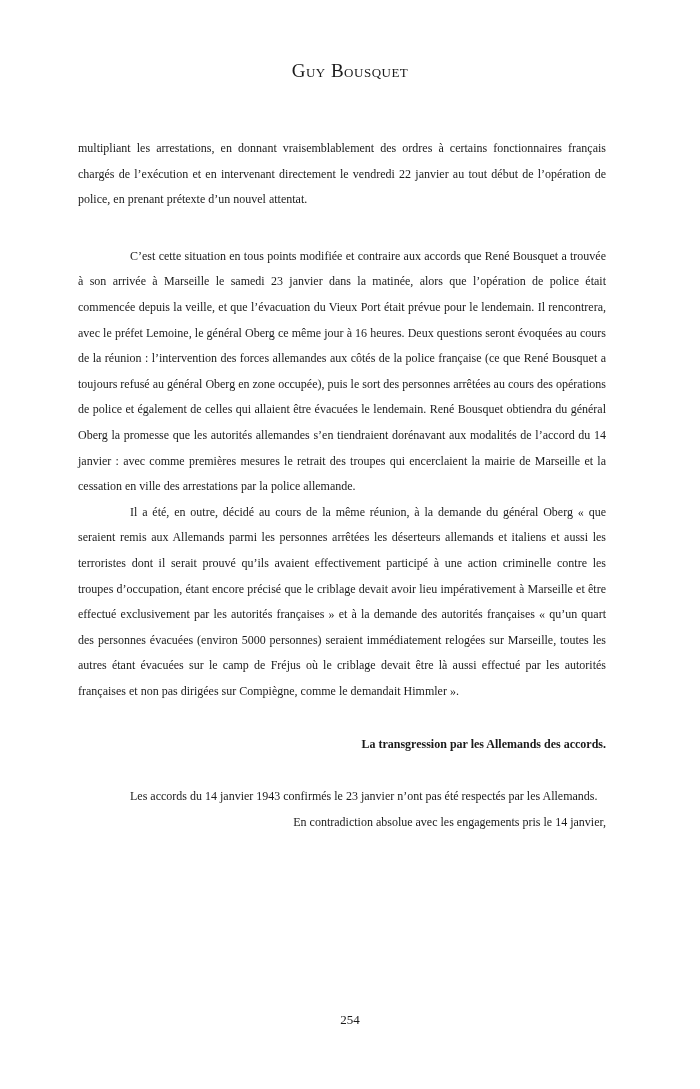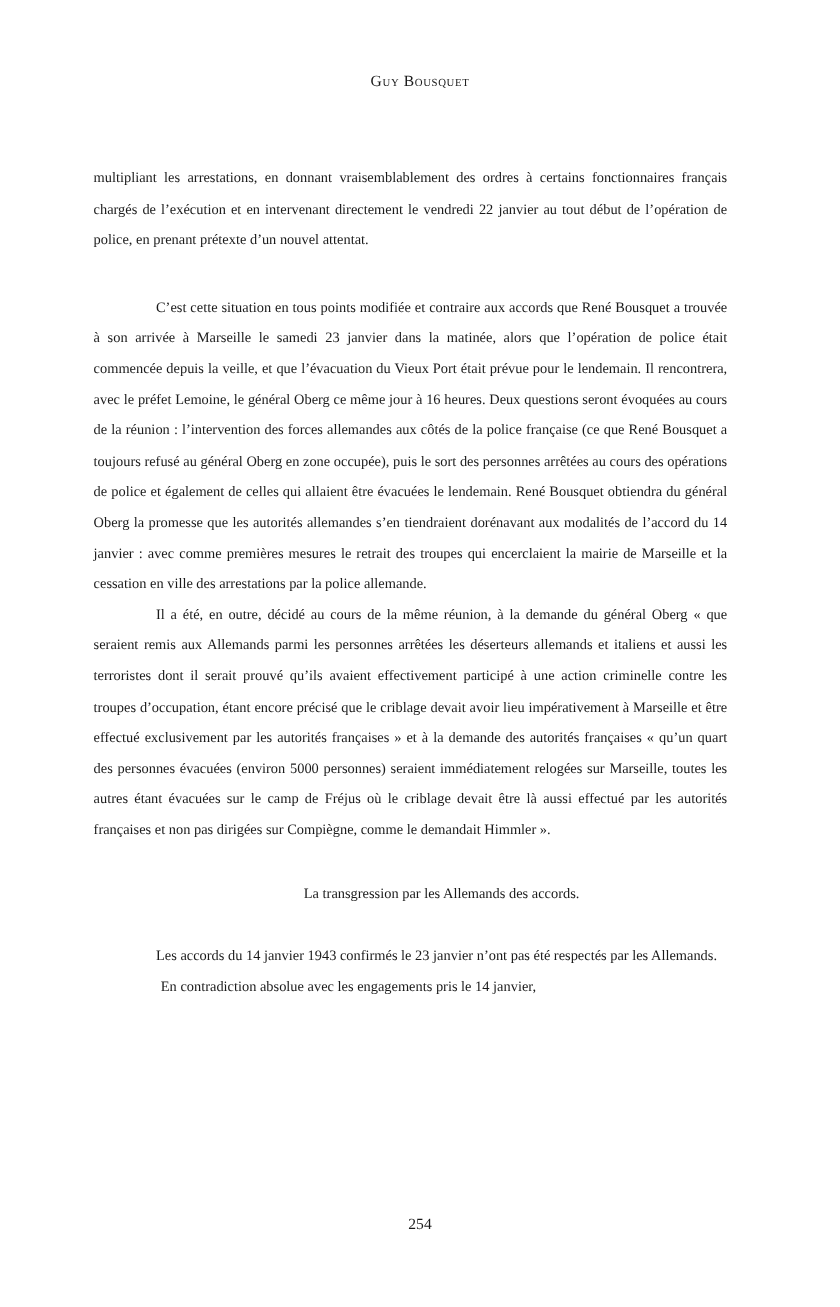--- a/index.html
+++ b/index.html
@@ -1,38 +1,38 @@
 <!DOCTYPE html>
 <html><head>
   <meta charset="utf-8">
   <style>
     html, body { margin: 0; padding: 0; background: #ffffff; }
     body { width: 700px; height: 1089px; position: relative; overflow: hidden;
       font-family: "Liberation Serif", "DejaVu Serif", serif; color: #1a1a1a; }
     .header { position: absolute; top: 60px; left: 0; width: 700px; text-align: center;
-      font-size: 13px; letter-spacing: 0.5px; font-variant: small-caps; }
+      font-size: 19px; letter-spacing: 0.5px; font-variant: small-caps; }
     .body { position: absolute; left: 78px; width: 528px; font-size: 12px; line-height: 25.6px;
       text-align: justify; }
     .body p { margin: 0; }
     .indent { text-indent: 52px; }
     .gap { height: 25px; }
-    .heading { font-weight: normal; padding-left: 52px; text-align: center; }
+    .heading { font-weight: bold; padding-left: 52px; text-align: right; }
     .small-indent { text-indent: 56px; }
     .page-number { position: absolute; top: 1012px; left: 0; width: 700px; text-align: center; font-size: 13px; }
   </style>
 </head>
 <body>
 
 <div class="header">Guy Bousquet</div>
 
 <div class="body" style="top:136px;">
   <p>multipliant les arrestations, en donnant vraisemblablement des ordres à certains fonctionnaires français chargés de l’exécution et en intervenant directement le vendredi 22 janvier au tout début de l’opération de police, en prenant prétexte d’un nouvel attentat.</p>
   <div class="gap"></div>
   <p class="indent" style="margin-top:6px;">C’est cette situation en tous points modifiée et contraire aux accords que René Bousquet a trouvée à son arrivée à Marseille le samedi 23 janvier dans la matinée, alors que l’opération de police était commencée depuis la veille, et que l’évacuation du Vieux Port était prévue pour le lendemain. Il rencontrera, avec le préfet Lemoine, le général Oberg ce même jour à 16 heures. Deux questions seront évoquées au cours de la réunion : l’intervention des forces allemandes aux côtés de la police française (ce que René Bousquet a toujours refusé au général Oberg en zone occupée), puis le sort des personnes arrêtées au cours des opérations de police et également de celles qui allaient être évacuées le lendemain. René Bousquet obtiendra du général Oberg la promesse que les autorités allemandes s’en tiendraient dorénavant aux modalités de l’accord du 14 janvier : avec comme premières mesures le retrait des troupes qui encerclaient la mairie de Marseille et la cessation en ville des arrestations par la police allemande.</p>
   <p class="indent">Il a été, en outre, décidé au cours de la même réunion, à la demande du général Oberg « que seraient remis aux Allemands parmi les personnes arrêtées les déserteurs allemands et italiens et aussi les terroristes dont il serait prouvé qu’ils avaient effectivement participé à une action criminelle contre les troupes d’occupation, étant encore précisé que le criblage devait avoir lieu impérativement à Marseille et être effectué exclusivement par les autorités françaises » et à la demande des autorités françaises « qu’un quart des personnes évacuées (environ 5000 personnes) seraient immédiatement relogées sur Marseille, toutes les autres étant évacuées sur le camp de Fréjus où le criblage devait être là aussi effectué par les autorités françaises et non pas dirigées sur Compiègne, comme le demandait Himmler ».</p>
   <div class="gap" style="height:28px;"></div>
   <p class="heading">La transgression par les Allemands des accords.</p>
   <div class="gap" style="height:26px;"></div>
   <p class="indent">Les accords du 14 janvier 1943 confirmés le 23 janvier n’ont pas été respectés par les Allemands.</p>
-  <p class="small-indent" style="text-align:left;">En contradiction absolue avec les engagements pris le 14 janvier,</p>
+  <p class="small-indent" style="text-align:right;">En contradiction absolue avec les engagements pris le 14 janvier,</p>
 </div>
 
 <div class="page-number">254</div>
 
 </body></html>

